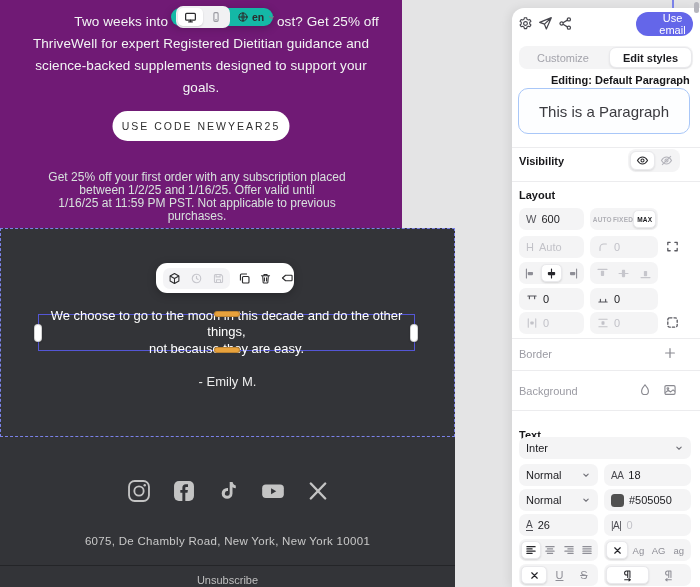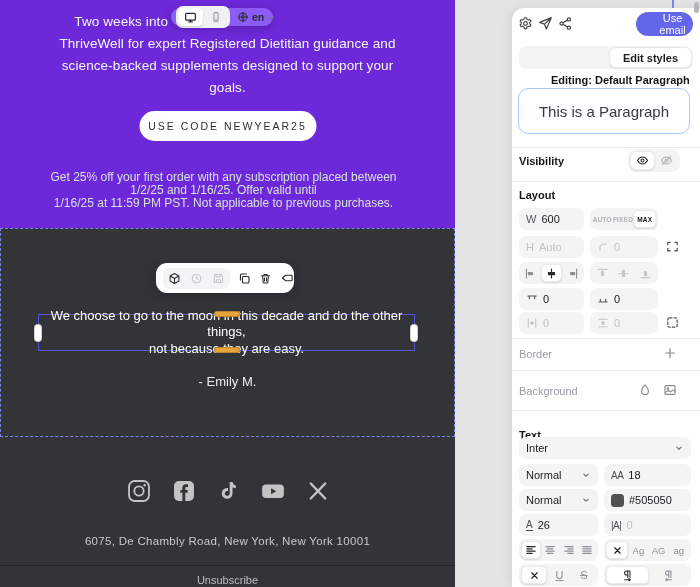--- a/index.html
+++ b/index.html
@@ -8,34 +8,34 @@
     position: relative; width:700px; height:587px; overflow:hidden;
     background:#e4e4e5; font-family:"Liberation Sans", sans-serif;
     -webkit-font-smoothing: antialiased;
   }
   svg { display:block; }
 
   
   .email-col { position:absolute; left:0; top:0; width:455px; height:587px; }
 
   
-  .hero { position:absolute; left:0; top:0; width:455px; height:228px; background:#6d28d9; color:#f3f6f5; }
+  .hero { position:absolute; left:0; top:0; width:402px; height:228px; background:#701a75; color:#f3f6f5; }
   .hero .l { position:absolute; width:100%; text-align:center; font-size:13.5px; line-height:16px; letter-spacing:.1px; }
   .hero .l1a { left:0; top:14px; width:168px; text-align:right; }
   .hero .l1b { left:277px; top:14px; width:170px; text-align:left; }
   .hero .l2 { top:36px; } .hero .l3 { top:58px; } .hero .l4 { top:80px; }
   .cta { position:absolute; left:50%; top:111px; transform:translateX(-50%);
     width:177px; height:30px; border-radius:17px; background:#ffffff; border:none;
     display:flex; align-items:center; justify-content:center;
     font-family:inherit; font-size:10.5px; letter-spacing:2px; color:#2e2e2e; font-weight:500; cursor:pointer; }
   .fineprint { position:absolute; left:40px; right:48px; top:171px; text-align:center;
     font-size:12px; line-height:13px; color:#d7e1dd; }
 
   
-  .dev-bar { position:absolute; left:171px; top:8px; width:102px; height:18px; background:#8b5cf6;
+  .dev-bar { position:absolute; left:171px; top:8px; width:102px; height:18px; background:#14b8a6;
     border-radius:10px; box-shadow:0 2px 8px rgba(0,0,0,.22); display:flex; align-items:center; padding:0 5px; gap:5px; z-index:5; }
   .dev-group { background:#f1f1f3; border-radius:7px; height:22px; display:flex; align-items:center; padding:2px; }
   .dev-btn { width:25px; height:18px; border-radius:5px; display:flex; align-items:center; justify-content:center; color:#9a9aa1; }
   .dev-btn.on { background:#fff; box-shadow:0 1px 2px rgba(0,0,0,.14); color:#2a2a2d; }
   .lang { display:flex; align-items:center; gap:3px; padding-left:2px; color:#2b2b2e; }
   .lang .code { font-size:10.5px; font-weight:600; }
 
   
   .quote-sec { position:absolute; left:0; top:228px; width:455px; height:209px; background:#333438; }
   .sel-dashed { position:absolute; inset:0; border:1.5px dashed #7b82e8; pointer-events:none; }
@@ -113,20 +113,21 @@
 </style>
 </head>
 <body>
 
 <div class="screen">
 
   <div class="email-col">
 
     <section class="hero">
       <div class="l l1a">Two weeks into</div>
+      <div class="l l1b">ost? Get 25% off</div>
       <div class="l l2">ThriveWell for expert Registered Dietitian guidance and</div>
       <div class="l l3">science-backed supplements designed to support your</div>
       <div class="l l4">goals.</div>
       <button class="cta">USE CODE NEWYEAR25</button>
       <div class="fineprint">
         <div>Get 25% off your first order with any subscription placed between 1/2/25 and 1/16/25. Offer valid until</div>
         <div>1/16/25 at 11:59 PM PST. Not applicable to previous purchases.</div>
       </div>
     </section>
 
@@ -266,20 +267,21 @@
       <svg width="15" height="15" viewBox="0 0 16 16" fill="none" stroke="currentColor" stroke-width="1.3">
           <circle cx="11.6" cy="3.6" r="1.7"></circle>
           <circle cx="3.8" cy="8" r="1.7"></circle>
           <circle cx="11.6" cy="12.4" r="1.7"></circle>
           <path d="M5.4 7.2l4.6-2.8M5.4 8.8l4.6 2.8"></path>
         </svg>
     </span>
     <button class="use-email">Use email</button>
 
     <div class="tabs">
+      <span class="tab-customize">Customize</span>
       <span class="tab-edit">Edit styles</span>
     </div>
 
     <div class="editing">Editing: Default Paragraph</div>
 
     <div class="preview">This is a Paragraph</div>
 
     <div class="hr" style="top:139px;"></div>
 
     <span class="p-label" style="left:7px; top:147px;">Visibility</span>

